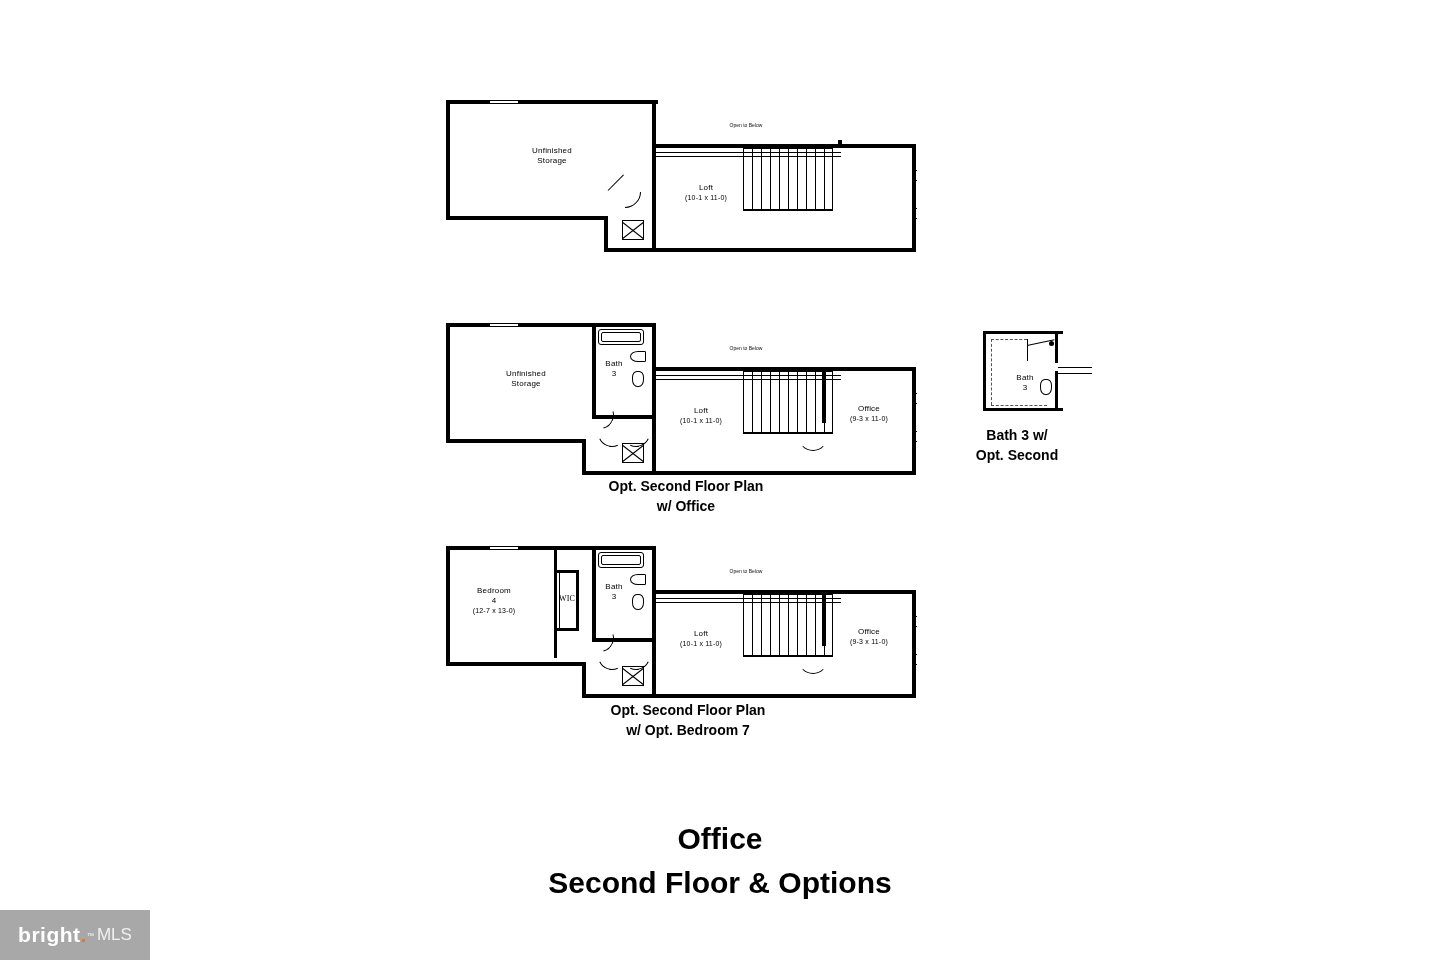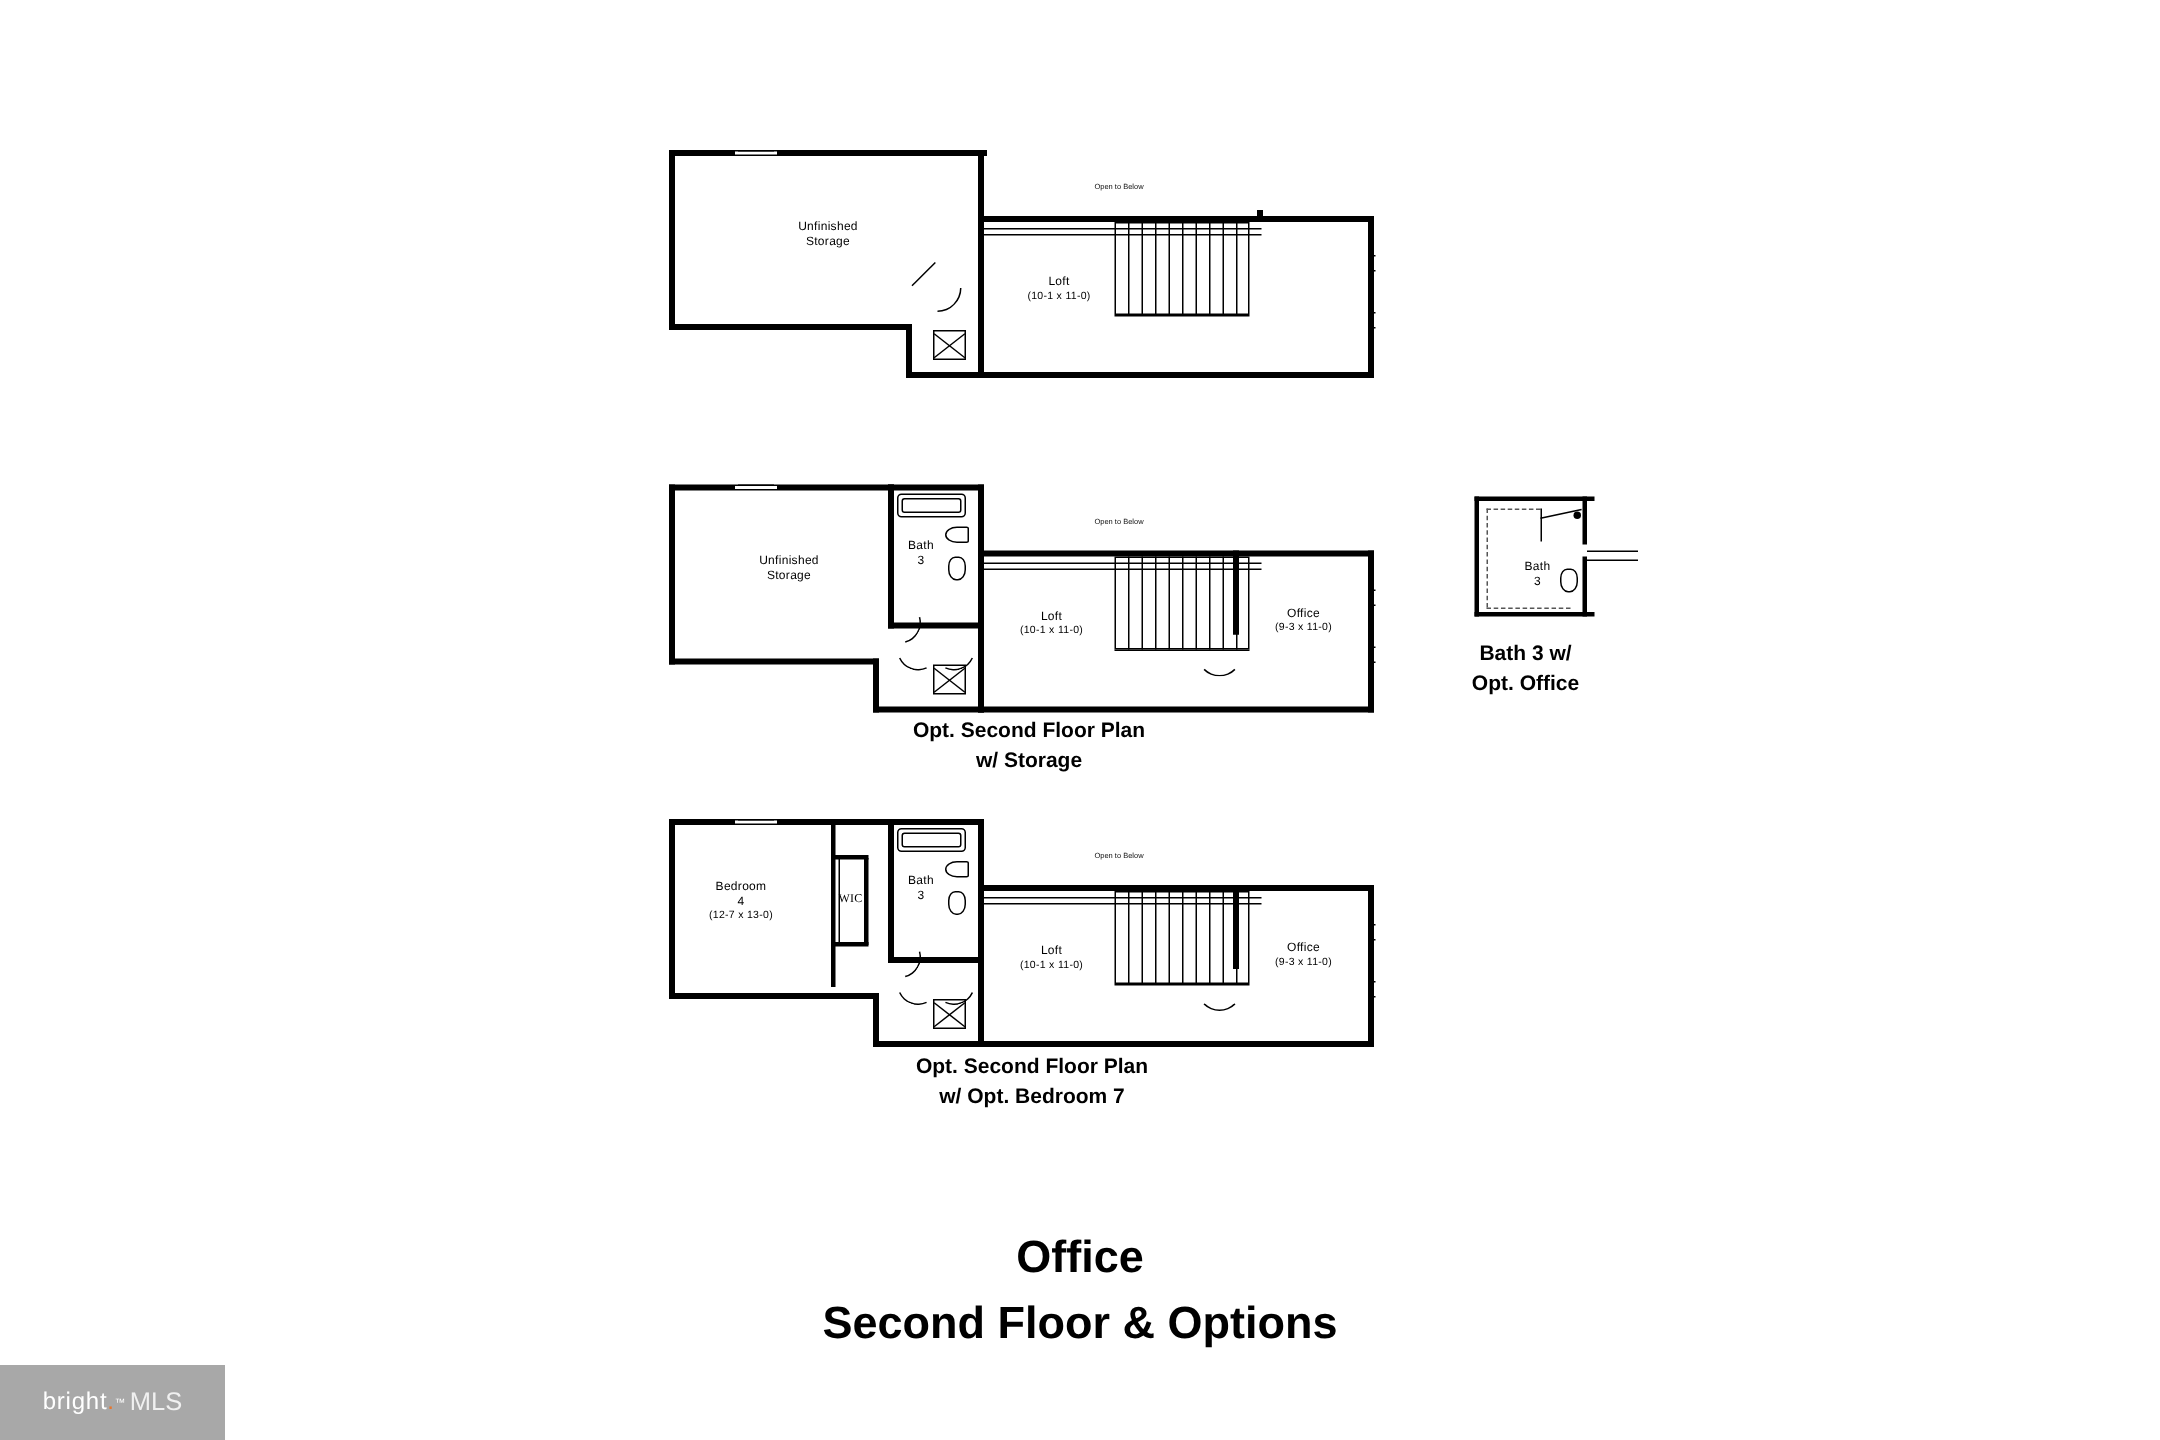--- a/index.html
+++ b/index.html
@@ -134,23 +134,23 @@
     left: 0;
     bottom: 0;
     width: 150px;
     height: 50px;
     background: #a8a8a8;
     display: flex;
     align-items: center;
     justify-content: center;
   }
   .watermark .wm-text {
-    font-size: 16px;
+    font-size: 21px;
     color: #ffffff;
-    font-weight: normal;
+    font-weight: bold;
     letter-spacing: .5px;
   }
   .watermark .wm-mls {
     font-size: 17px;
     color: #f0f0f0;
     margin-left: 3px;
   }
   .watermark .wm-dot {
     color: #e8762c;
   }
@@ -290,21 +290,21 @@
     <span class="dim">(10-1 x 11-0)</span>
   </div>
   <div class="room-label" style="left:380px; top:81px; width:86px;">
     <span>Office</span>
     <span class="dim">(9-3 x 11-0)</span>
   </div>
 </div>
 
 <div class="caption" style="left:526px; top:476px; width:320px;">
   <span>Opt. Second Floor Plan</span><br>
-  <span>w/ Storage</span>
+  <span>w/ Office</span>
 </div>
 
 <div class="plan" style="left:446px; top:546px; width:475px; height:150px;">
 
   <div class="wall" style="left:0; top:0; width:150px; height:4px;"></div>
   <div class="wall" style="left:0; top:0; width:4px; height:120px;"></div>
   <div class="wall" style="left:0; top:116px; width:140px; height:4px;"></div>
   <div class="wall" style="left:136px; top:116px; width:4px; height:36px;"></div>
   <div class="wall" style="left:136px; top:148px; width:74px; height:4px;"></div>
   <div class="thin" style="left:0; top:26px; width:3px; height:1px;"></div>
@@ -402,21 +402,21 @@
   <div class="thin" style="left:75px; top:42px; width:34px; height:1px;"></div>
   <div class="toilet" style="left:57px; top:48px; width:12px; height:16px;"></div>
   <div class="room-label" style="left:22px; top:42px; width:40px;">
     <span>Bath</span><br>
     <span>3</span>
   </div>
 </div>
 
 <div class="caption" style="left:917px; top:425px; width:200px;">
   <span>Bath 3 w/</span><br>
-  <span>Opt. Office</span>
+  <span>Opt. Second</span>
 </div>
 
 <div class="title" style="left:0; top:818px;">
   <span>Office</span>
 </div>
 <div class="title" style="left:0; top:862px;">
   <span>Second Floor &amp; Options</span>
 </div>
 
 <div class="watermark">

